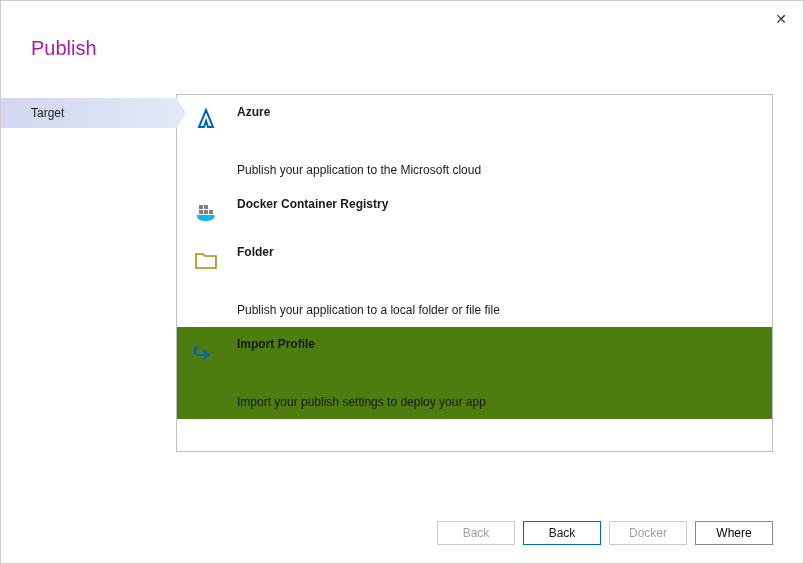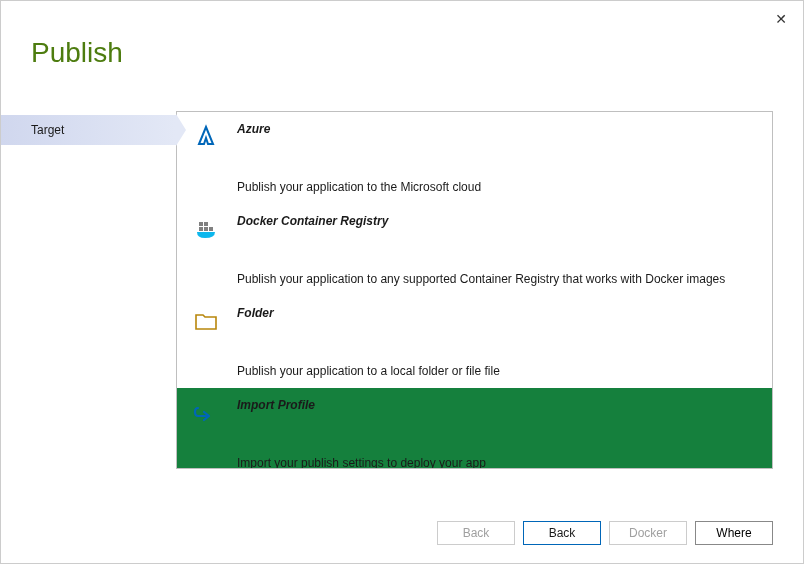--- a/index.html
+++ b/index.html
@@ -21,24 +21,24 @@
       cursor: pointer;
       width: 20px;
       height: 20px;
       text-align: center;
       line-height: 20px;
     }
     .header {
       padding: 36px 30px 20px 30px;
     }
     .title {
-      font-size: 28px;
+      font-size: 20px;
       font-weight: 400;
-      color: #4d7c0f;
-      margin-bottom: 22px;
+      color: #a21caf;
+      margin-bottom: 14px;
     }
     .subtitle {
       font-size: 13px;
       color: #1a1a1a;
     }
     .content-area {
       display: flex;
       height: 358px;
     }
     .sidebar {
@@ -74,41 +74,40 @@
       background: #fff;
       overflow: hidden;
     }
     .option {
       display: flex;
       align-items: flex-start;
       padding: 10px 16px;
       cursor: pointer;
     }
     .option.selected {
-      background: #15803d;
+      background: #4d7c0f;
     }
     .option-icon {
       width: 26px;
       height: 26px;
       flex-shrink: 0;
       margin-right: 18px;
       margin-top: 2px;
       display: flex;
       align-items: center;
       justify-content: center;
     }
     .option-text {
       flex: 1;
     }
     .option-title {
       font-size: 12px;
       font-weight: 600;
       color: #1a1a1a;
       margin-bottom: 1px;
-      font-style: italic;
     }
     .option-desc {
       font-size: 12px;
       color: #1a1a1a;
       margin-top: 44px;
     }
     .footer {
       position: absolute;
       bottom: 18px;
       right: 30px;
@@ -172,21 +171,20 @@
           <rect x="6" y="6" width="4" height="4" fill="#808080"></rect>
           <rect x="11" y="6" width="4" height="4" fill="#808080"></rect>
           <rect x="6" y="11" width="4" height="4" fill="#808080"></rect>
           <rect x="11" y="11" width="4" height="4" fill="#808080"></rect>
           <rect x="16" y="11" width="4" height="4" fill="#808080"></rect>
           <path d="M 4 16 Q 4 22 12 22 Q 22 22 22 16 L 4 16 Z" fill="#0db7ed"></path>
         </svg>
       </div>
       <div class="option-text">
         <div class="option-title">Docker Container Registry</div>
-        <div class="option-desc">Publish your application to any supported Container Registry that works with Docker images</div>
       </div>
     </div>
 
     <div class="option">
       <div class="option-icon">
         <svg width="26" height="26" viewBox="0 0 26 26">
           <path d="M 3 7 L 3 21 L 23 21 L 23 9 L 12 9 L 10 7 Z" fill="none" stroke="#b8860b" stroke-width="1.6"></path>
         </svg>
       </div>
       <div class="option-text">

